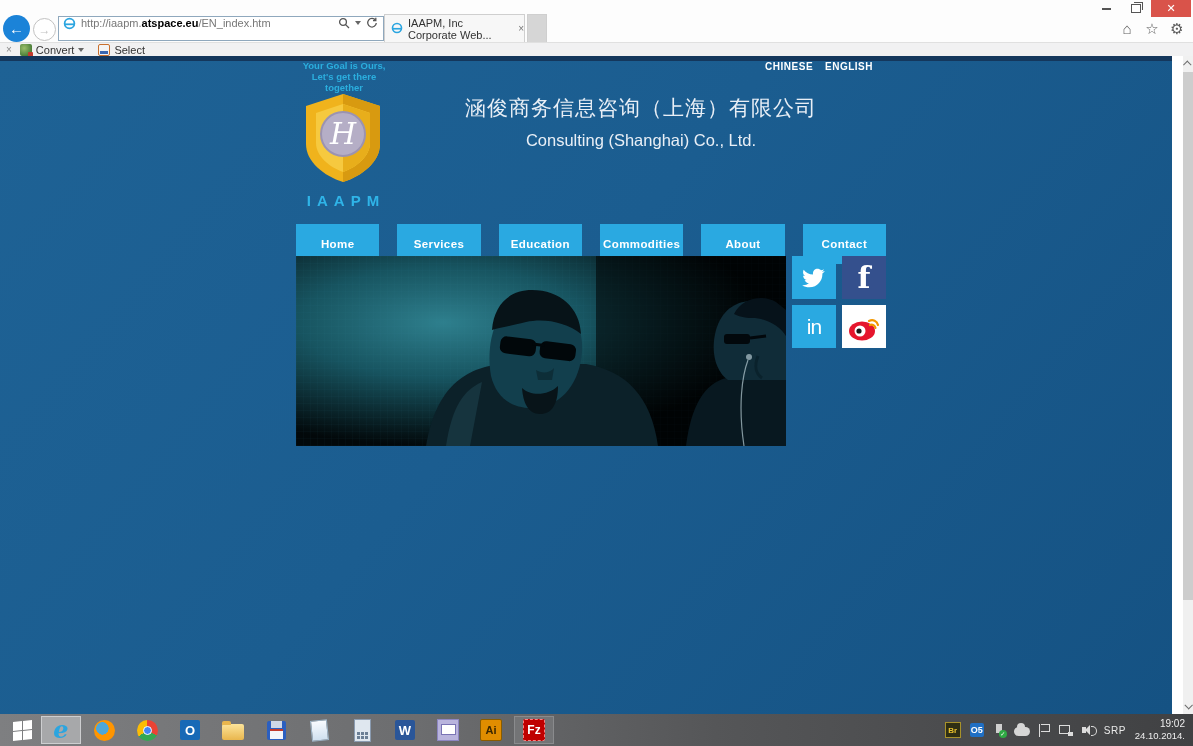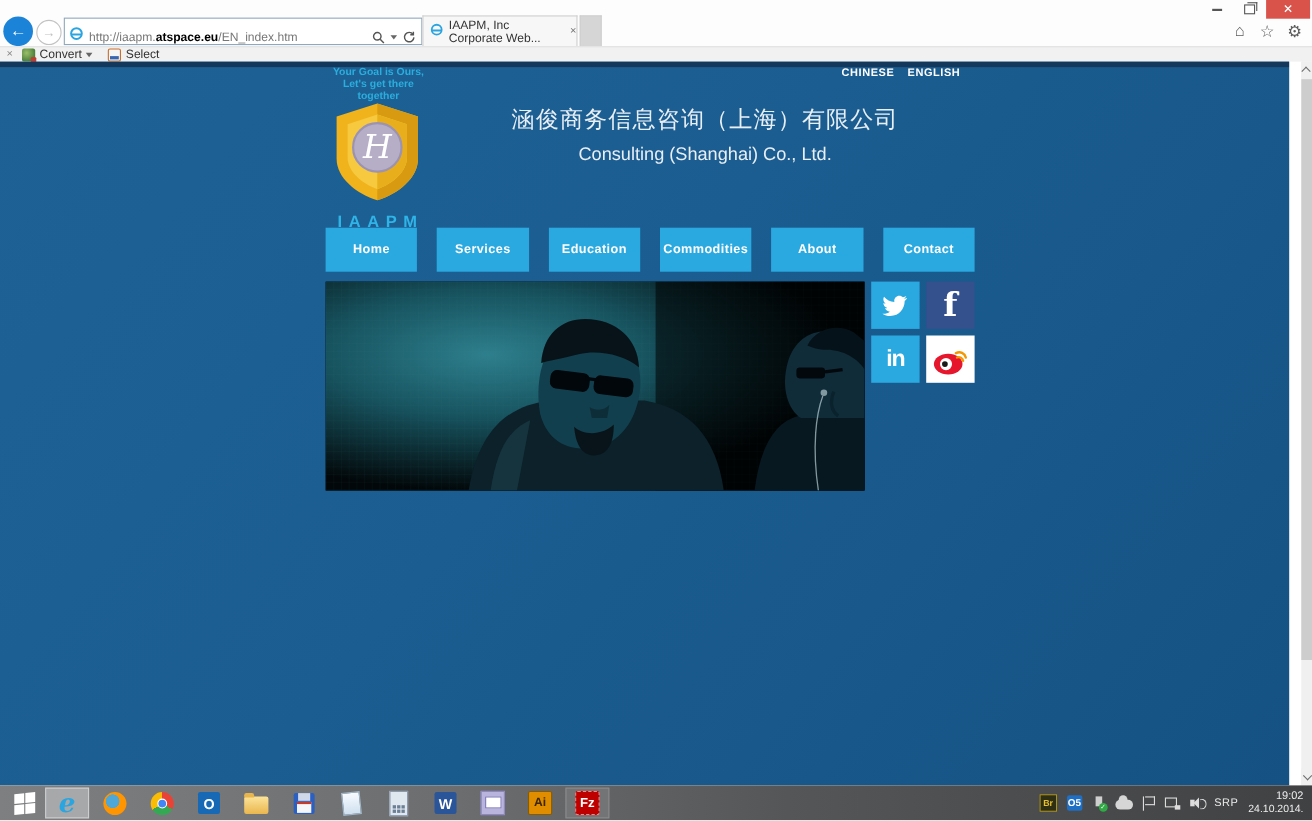--- a/index.html
+++ b/index.html
@@ -10,21 +10,21 @@
   .chrome{position:absolute;left:0;top:0;width:1193px;height:56px;background:#fdfdfd;}
   .winbtns{position:absolute;top:0;right:2px;height:17px;display:flex;align-items:center;}
   .winbtn{width:30px;height:17px;display:flex;align-items:center;justify-content:center;color:#555;font-size:10px;cursor:default;}
   .winbtn .minbar{width:9px;height:2px;background:#555;}
   .winbtn .restbox{width:8px;height:7px;border:1px solid #555;position:relative;background:#fff;}
   .winbtn .restbox:before{content:"";position:absolute;left:2px;top:-3px;width:8px;height:7px;border:1px solid #555;border-bottom:none;border-left:none;}
   .winbtn.close{background:#d9534a;color:#fff;width:40px;font-size:11px;}
   .navrow{position:absolute;left:0;top:14px;height:28px;width:100%;}
   .backbtn{position:absolute;left:3px;top:1px;width:27px;height:27px;border-radius:50%;background:#1b83d8;color:#fff;display:flex;align-items:center;justify-content:center;font-size:15px;}
   .fwdbtn{position:absolute;left:33px;top:4px;width:21px;height:21px;border-radius:50%;border:1px solid #c2c2c2;color:#c2c2c2;display:flex;align-items:center;justify-content:center;font-size:12px;background:#fff;}
-  .addrbar{position:absolute;left:58px;top:2px;width:324px;height:23px;border:1px solid #8fa8bd;background:#fff;display:flex;align-items:flex-end;font-size:11px;color:#777;}
+  .addrbar{position:absolute;left:58px;top:2px;width:324px;height:23px;border:1px solid #8fa8bd;background:#fff;display:flex;align-items:flex-start;font-size:11px;color:#777;}
   .addrbar .fav{margin:0 5px 0 4px;flex:0 0 auto;}
   .addrbar .host{color:#000;font-weight:bold;}
   .addr-icons{margin-left:auto;display:flex;align-items:center;gap:5px;padding-right:5px;color:#555;}
   .chev-dn{width:0;height:0;border-left:3px solid transparent;border-right:3px solid transparent;border-top:4px solid #666;}
   .tab{position:absolute;left:384px;top:0px;width:141px;height:28px;background:#f7f7f7;border:1px solid #cfcfcf;border-bottom:none;box-sizing:border-box;display:flex;align-items:center;font-size:11px;color:#333;}
   .tab .fav{margin:0 5px 0 6px;}
   .tab .x{margin-left:6px;color:#777;font-size:10px;}
   .tabstub{position:absolute;left:527px;top:0px;width:20px;height:28px;background:#d6d6d6;border:1px solid #cfcfcf;border-bottom:none;box-sizing:border-box;}
   .chromeicons{position:absolute;right:8px;top:6px;display:flex;gap:9px;color:#5c5c5c;font-size:15px;}
   .chromeicons span{width:16px;text-align:center;}
@@ -39,28 +39,28 @@
   
   .viewport{position:absolute;left:0;top:56px;width:1172px;height:658px;background:linear-gradient(130deg,#1e6295 0%,#1b5d90 45%,#155283 100%);overflow:hidden;}
   .navystrip{position:absolute;left:0;top:0;width:100%;height:5px;background:#14375c;}
   .tagline{position:absolute;left:296px;top:5px;width:96px;text-align:center;color:#2baede;font-size:9.5px;font-weight:bold;line-height:1.15;}
   .langlinks{position:absolute;right:299px;top:5px;display:flex;gap:12px;color:#fff;font-size:10px;font-weight:bold;letter-spacing:.5px;}
   .logoblock{position:absolute;left:299px;top:36px;width:88px;text-align:center;}
   .logotext{margin-top:4px;color:#2fb4e8;font-size:15px;font-weight:bold;letter-spacing:6px;text-indent:6px;}
   .company{position:absolute;left:396px;top:38px;width:490px;text-align:center;color:#e9eff6;}
   .company .cn{font-size:21px;letter-spacing:1px;margin-bottom:8px;}
   .company .en{font-size:16.5px;line-height:1.32;}
-  .mainnav{position:absolute;left:296px;top:151px;width:590px;display:flex;gap:18px;justify-content:center;}
+  .mainnav{position:absolute;left:296px;top:168px;width:590px;display:flex;gap:18px;justify-content:center;}
   .navbtn{flex:1;height:40px;background:#2aa9e1;color:#fff;font-size:11.5px;font-weight:bold;display:flex;align-items:center;justify-content:center;letter-spacing:.4px;cursor:pointer;}
   .hero{position:absolute;left:296px;top:200px;width:490px;height:190px;background:#02080a;}
   .socialgrid{position:absolute;left:792px;top:200px;width:94px;display:grid;grid-template-columns:44px 44px;grid-auto-rows:43px;column-gap:6px;row-gap:6px;}
   .soc{display:flex;align-items:center;justify-content:center;cursor:pointer;}
   .soc.twitter{background:#2aa9e1;}
   .soc.facebook{background:#34508d;font-family:"DejaVu Serif","Liberation Serif",serif;color:#fff;font-size:30px;font-weight:bold;}
-  .soc.linkedin{background:#2aa9e1;color:#fff;font-size:21px;font-weight:bold;letter-spacing:-1px;}
+  .soc.linkedin{background:#2aa9e1;color:#fff;font-size:21px;font-weight:normal;letter-spacing:-1px;}
   .soc.weibo{background:#fff;}
   .newsletter{position:absolute;left:792px;top:298px;width:94px;height:93px;background:#c6cede;text-align:center;cursor:pointer;}
   .newsletter .nl-title{margin-top:6px;color:#16325f;font-size:10.5px;font-weight:bold;letter-spacing:1px;}
   .newsletter .nl-cta{color:#16325f;font-size:13.5px;font-weight:bold;line-height:1.08;letter-spacing:.5px;}
 
   
   .scrollbar{position:absolute;right:0;top:56px;width:10px;height:658px;background:#f0f0f0;}
   .sb-arrow{position:absolute;left:0;width:10px;height:16px;background:#f0f0f0;display:flex;align-items:center;justify-content:center;}
   .sb-ch{width:5px;height:5px;border-left:1.5px solid #6e6e6e;border-top:1.5px solid #6e6e6e;}
   .sb-up{top:0;} .sb-up .sb-ch{transform:rotate(45deg) translateY(1px);}

